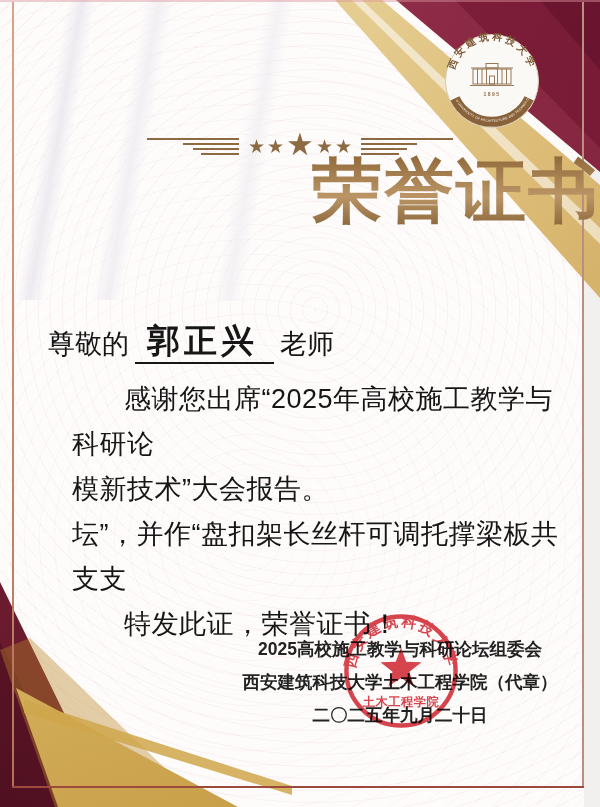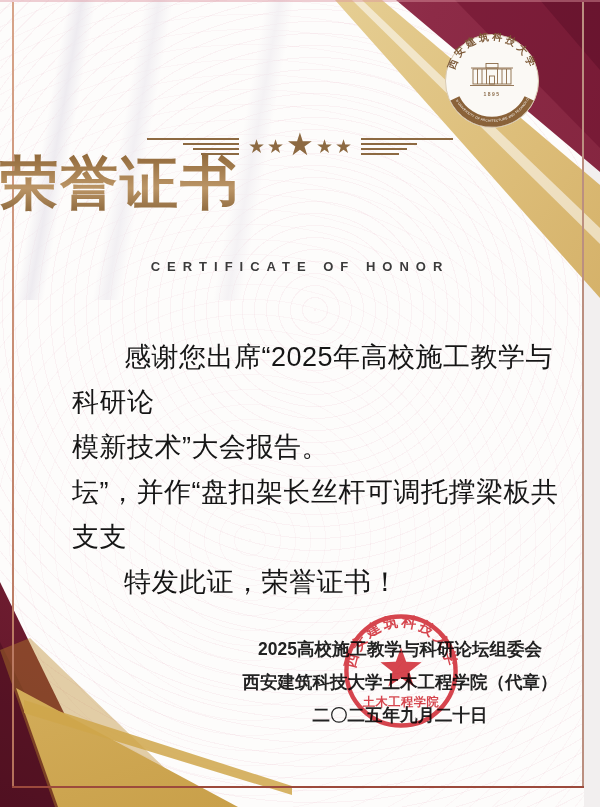--- a/index.html
+++ b/index.html
@@ -49,22 +49,22 @@
   .lines-group{display:flex;flex-direction:column;gap:3px;}
   .lines-left{align-items:flex-end;}
   .lines-right{align-items:flex-start;}
   .orn-line{height:2px;background:#8d6a42;}
   .w1{width:92px;}.w2{width:56px;}.w3{width:46px;}.w4{width:38px;}
   .stars{display:flex;align-items:center;gap:2px;color:#8d6a42;line-height:1;}
   .star-s{font-size:19px;}
   .star-b{font-size:31px;margin-top:-3px;}
 
   
-  .title{position:absolute;left:0;right:0;top:148px;z-index:3;text-align:left;
-         font-family:"Liberation Serif",serif;font-weight:bold;font-size:58px;line-height:1.25;
+  .title{position:absolute;left:0;right:0;top:148px;z-index:3;text-align:right;
+         font-family:"Liberation Serif",serif;font-weight:bold;font-size:70px;line-height:1.25;
          letter-spacing:2px;color:#96703f;
          background:linear-gradient(180deg,#8a6234 0%,#bb9566 55%,#7e5a30 100%);
          -webkit-background-clip:text;background-clip:text;-webkit-text-fill-color:transparent;}
   .subtitle{position:absolute;left:0;right:0;top:259px;z-index:3;text-align:center;
             font-size:13px;font-weight:bold;letter-spacing:7px;color:#3b3b3b;}
 
   
   .body-block{position:absolute;left:48px;top:322px;width:516px;z-index:3;color:#161616;}
   .salutation{display:flex;align-items:flex-end;font-size:27px;}
   .salutation .plain{line-height:40px;}
@@ -128,23 +128,27 @@
     </div>
     <div class="lines-group lines-right">
       <div class="orn-line w1"></div>
       <div class="orn-line w2"></div>
       <div class="orn-line w3"></div>
       <div class="orn-line w4"></div>
     </div>
   </div>
 
   <div class="title">荣誉证书</div>
-  <div class="subtitle">CERTIFICATE OF HONOR</div>
 
   <div class="body-block">
+    <div class="salutation">
+      <span class="plain">尊敬的</span>
+      <span class="name">郭正兴</span>
+      <span class="plain">老师</span>
+    </div>
     <div class="para">
       <div class="indent">感谢您出席“2025年高校施工教学与科研论</div>
       <div>模新技术”大会报告。</div>
       <div>坛”，并作“盘扣架长丝杆可调托撑梁板共支支</div>
       <div class="indent">特发此证，荣誉证书！</div>
     </div>
   </div>
 
   <div class="sig-block">
     <div class="sig-line">2025高校施工教学与科研论坛组委会</div>

